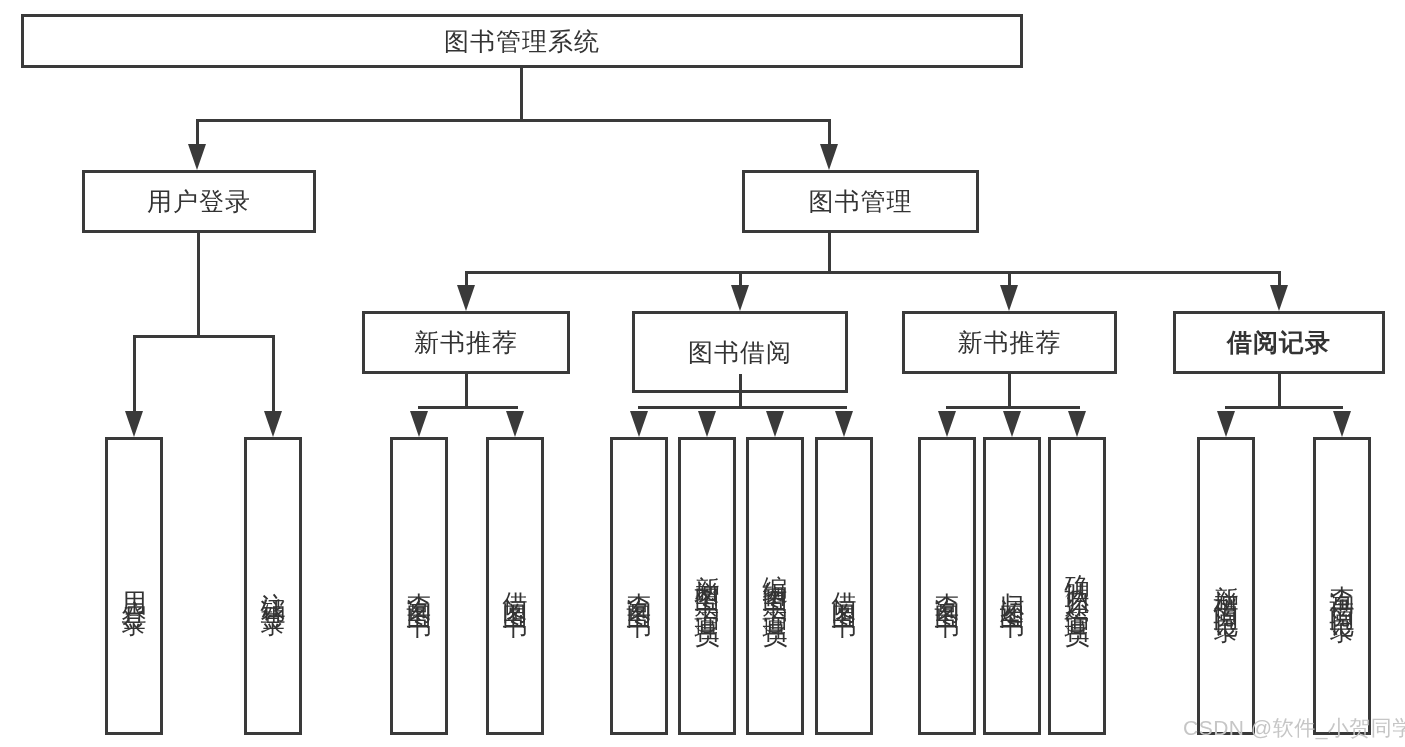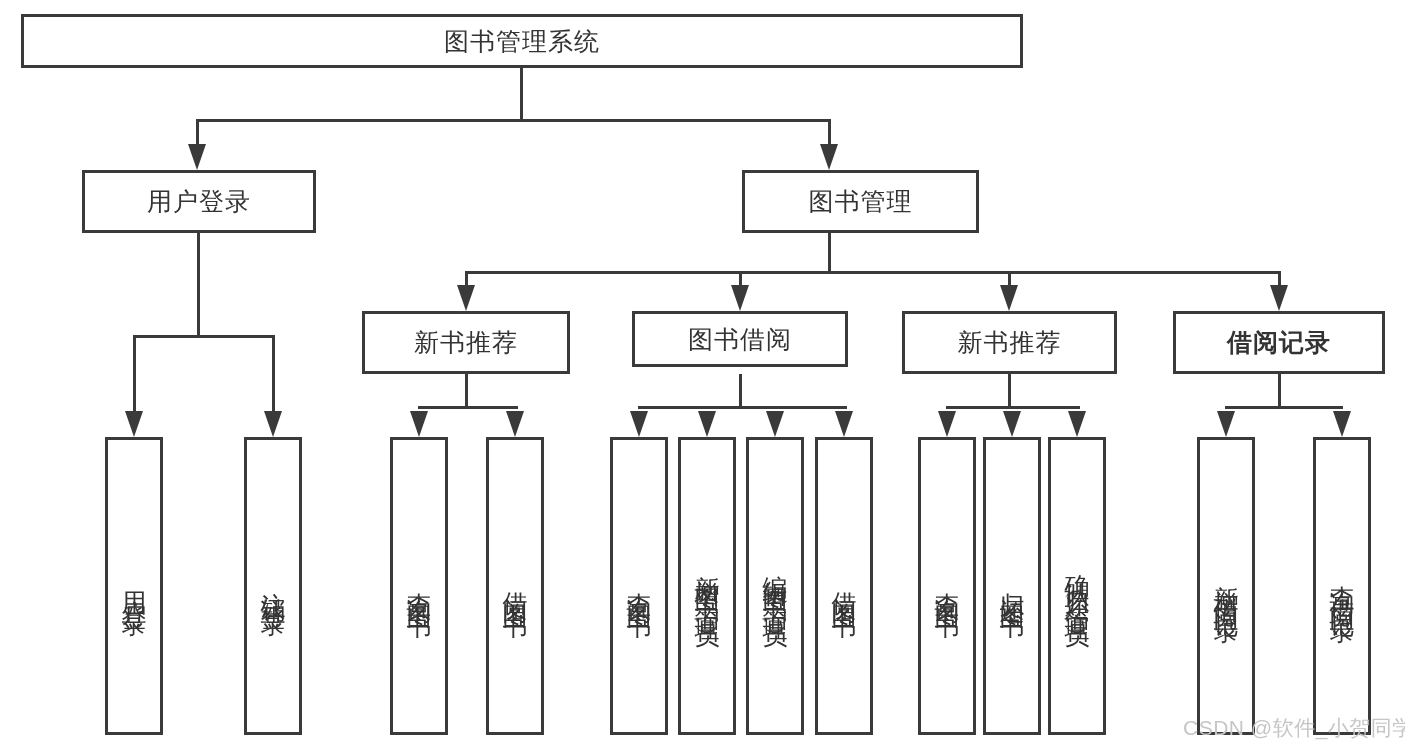--- a/index.html
+++ b/index.html
@@ -81,21 +81,21 @@
   </div>
 
   <div class="box" style="left:711px; top:170px; width:237px; height:63px;margin-left:31px;">
     <span>图书管理</span>
   </div>
 
   <div class="box" style="left:362px; top:311px; width:208px; height:63px;">
     <span>新书推荐</span>
   </div>
 
-  <div class="box" style="left:632px; top:311px; width:216px; height:56px;">
+  <div class="box" style="left:632px; top:311px; width:216px; height:82px;">
     <span>图书借阅</span>
   </div>
 
   <div class="box" style="left:902px; top:311px; width:215px; height:63px;">
     <span>新书推荐</span>
   </div>
 
   <div class="box" style="left:1173px; top:311px; width:212px; height:63px;font-weight:bold;">
     <span>借阅记录</span>
   </div>

